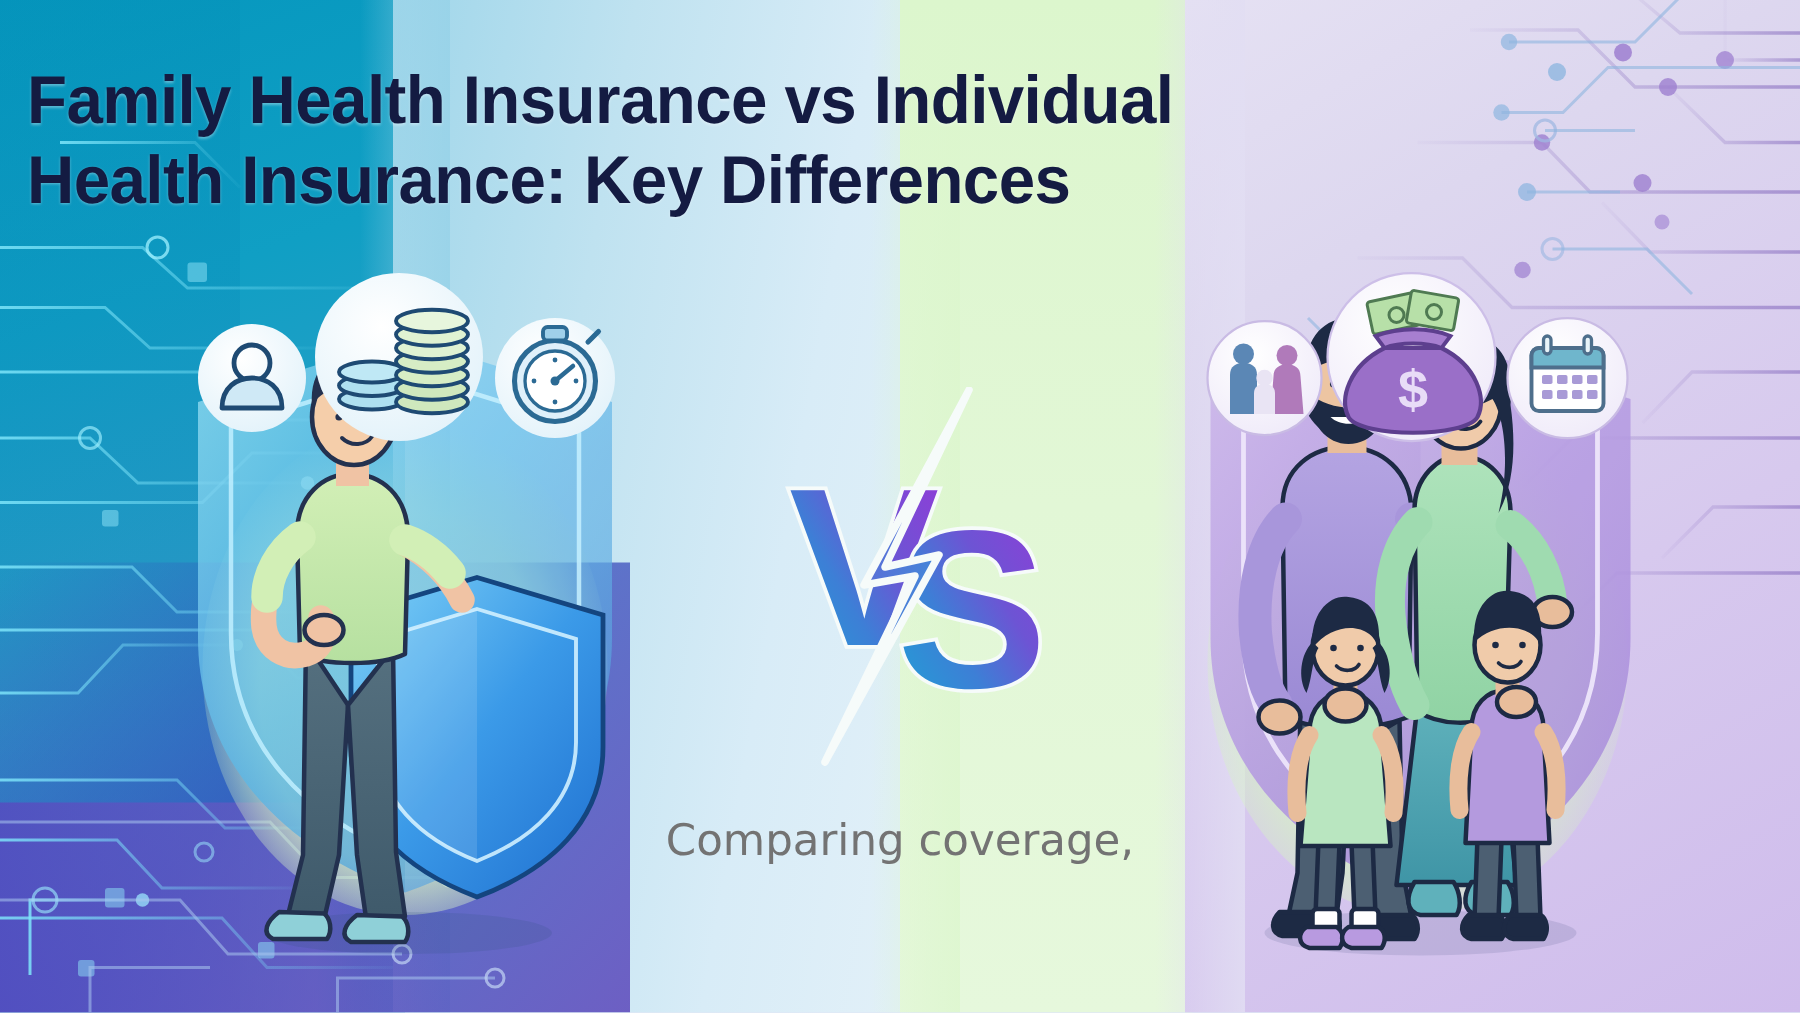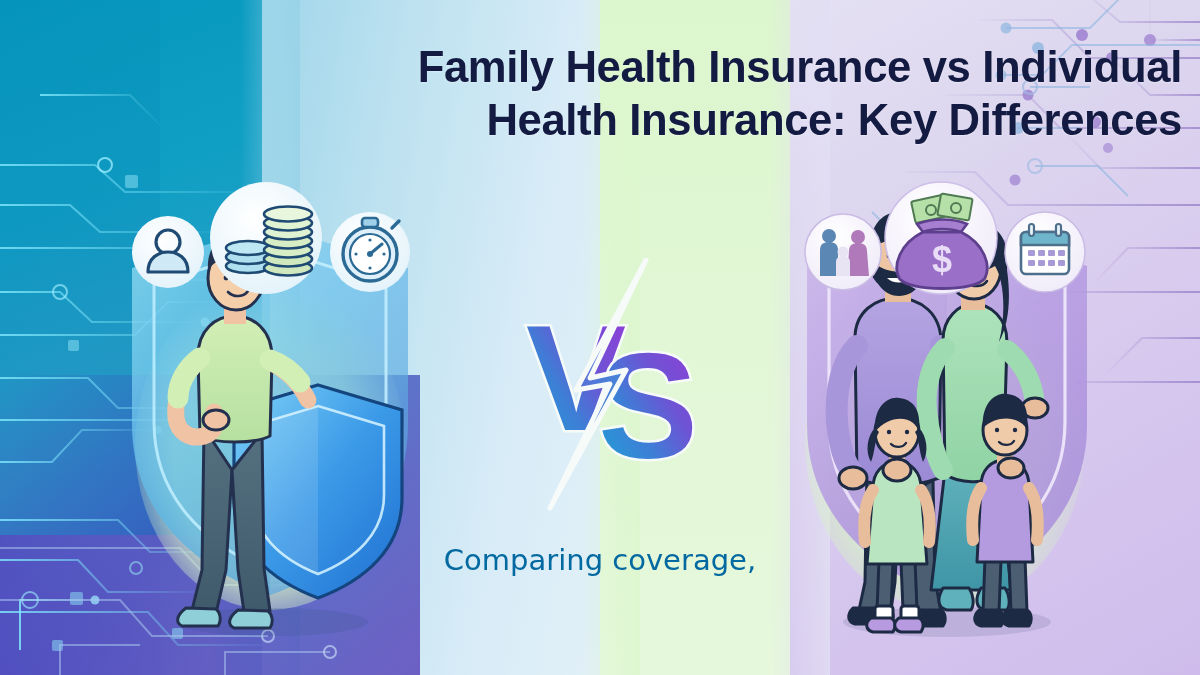--- a/index.html
+++ b/index.html
@@ -43,35 +43,35 @@
   .seam { position:absolute; top:0; bottom:0; width:60px; }
   .seam-a { left:240px; background:linear-gradient(90deg,rgba(72,168,205,0),rgba(150,210,232,.8)); }
   .seam-b { left:580px; background:linear-gradient(90deg,rgba(225,240,248,0),rgba(220,246,205,.75)); }
   .seam-c { left:770px; background:linear-gradient(90deg,rgba(230,248,220,0),rgba(226,222,243,.85)); }
 
   
   .circuit { position:absolute; inset:0; pointer-events:none; }
 
   
   .title-wrap {
-    position:absolute; top:40px; left:0; right:0; text-align:right; z-index:40;
+    position:absolute; top:40px; left:0; right:0; text-align:left; z-index:40;
   }
   .title-line {
     font-weight:bold; font-size:45px; line-height:53px;
     color:#141b42; letter-spacing:-.4px;
     font-family:"Liberation Sans", sans-serif;
     transform:scaleX(.97); transform-origin:center;
     text-shadow:0 1px 2px rgba(255,255,255,.35);
   }
 
   
   .subtitle {
     position:absolute; top:540px; left:390px; width:420px; z-index:40;
     text-align:center; font-size:29px; line-height:40px;
-    color:#0369a1; font-family:"DejaVu Sans", sans-serif;
+    color:#737373; font-family:"DejaVu Sans", sans-serif;
   }
 
   
   .vs-wrap { position:absolute; left:498px; top:258px; width:200px; height:255px; z-index:35; }
 
   
   .side { position:absolute; top:170px; z-index:20; }
   .side-left  { left:120px; width:330px; height:500px; }
   .side-right { left:795px; width:330px; height:500px; }
 

